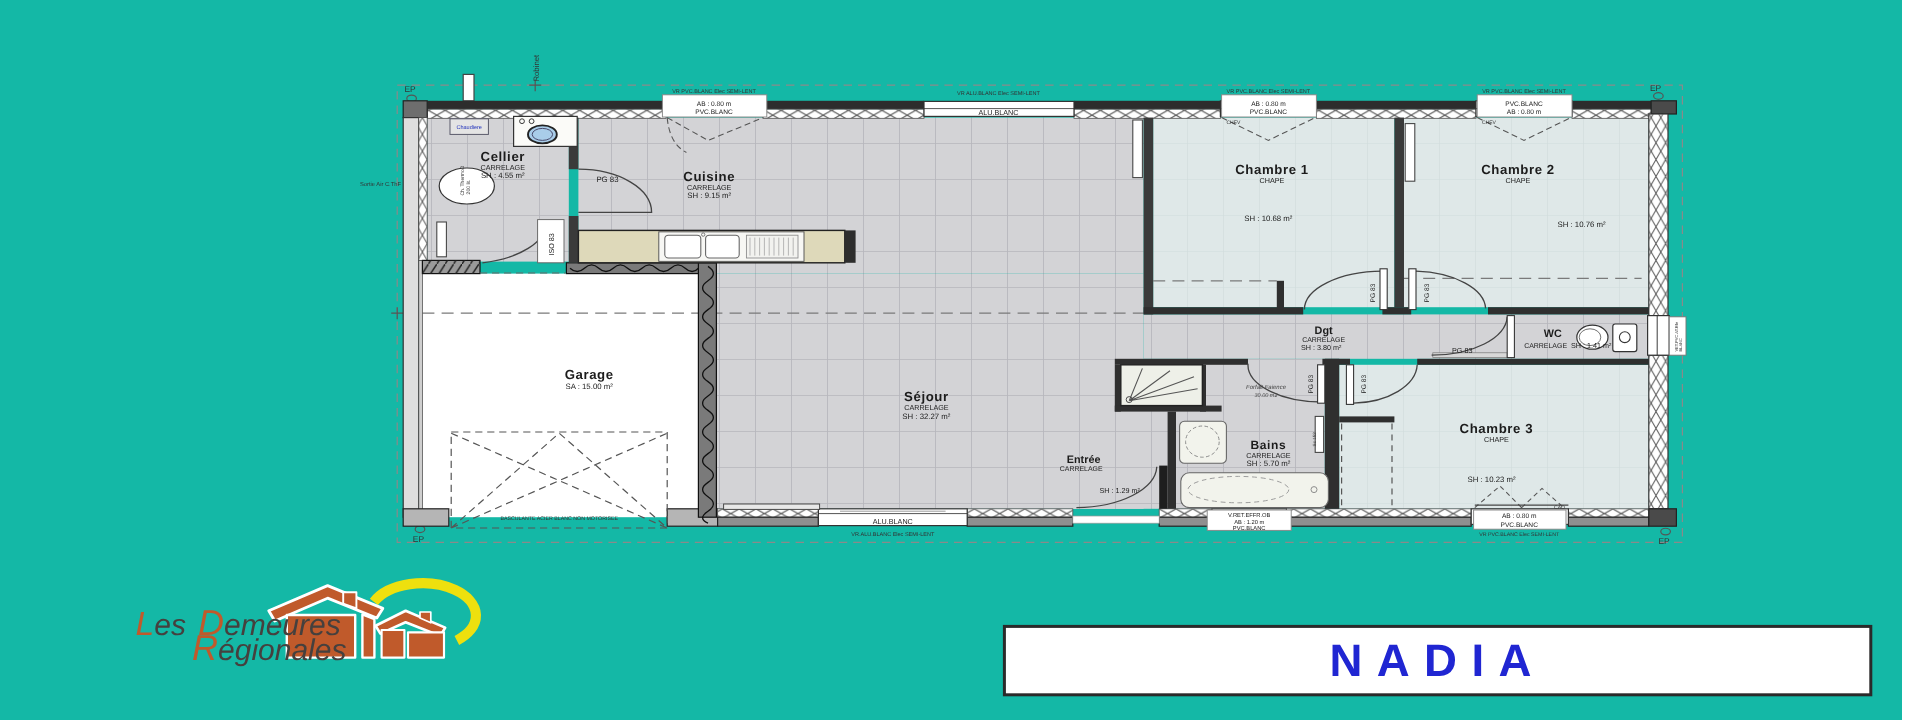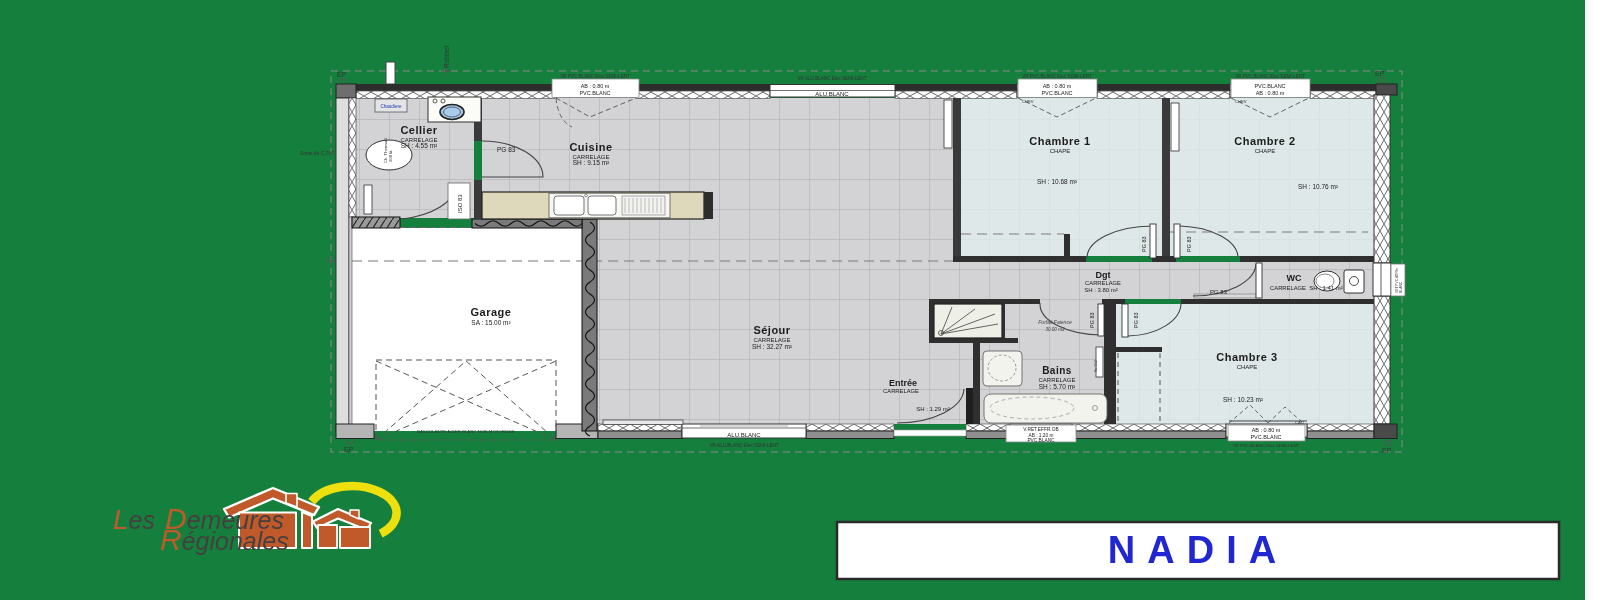--- a/index.html
+++ b/index.html
@@ -1,16 +1,16 @@
 <!DOCTYPE html>
 <html><head>
 <meta charset="utf-8">
 <style>
   html,body{margin:0;padding:0;background:#fff;}
-  #page{position:relative;width:1585px;height:600px;background:#15803d;overflow:hidden;
+  #page{position:relative;width:1585px;height:600px;background:#14b8a6;overflow:hidden;
         font-family:"Liberation Sans", sans-serif;}
 </style>
 </head>
 <body>
 <div id="page">
 <svg width="1600" height="600" viewBox="0 0 1600 600">
 <defs>
   <pattern id="tile" width="30" height="30" patternUnits="userSpaceOnUse" patternTransform="translate(0,0)">
     <rect width="30" height="30" fill="#d3d3d6"></rect>
     <path d="M30,0 V30 M0,30 H30" stroke="#b6b6bc" stroke-width="1.4" fill="none"></path>

